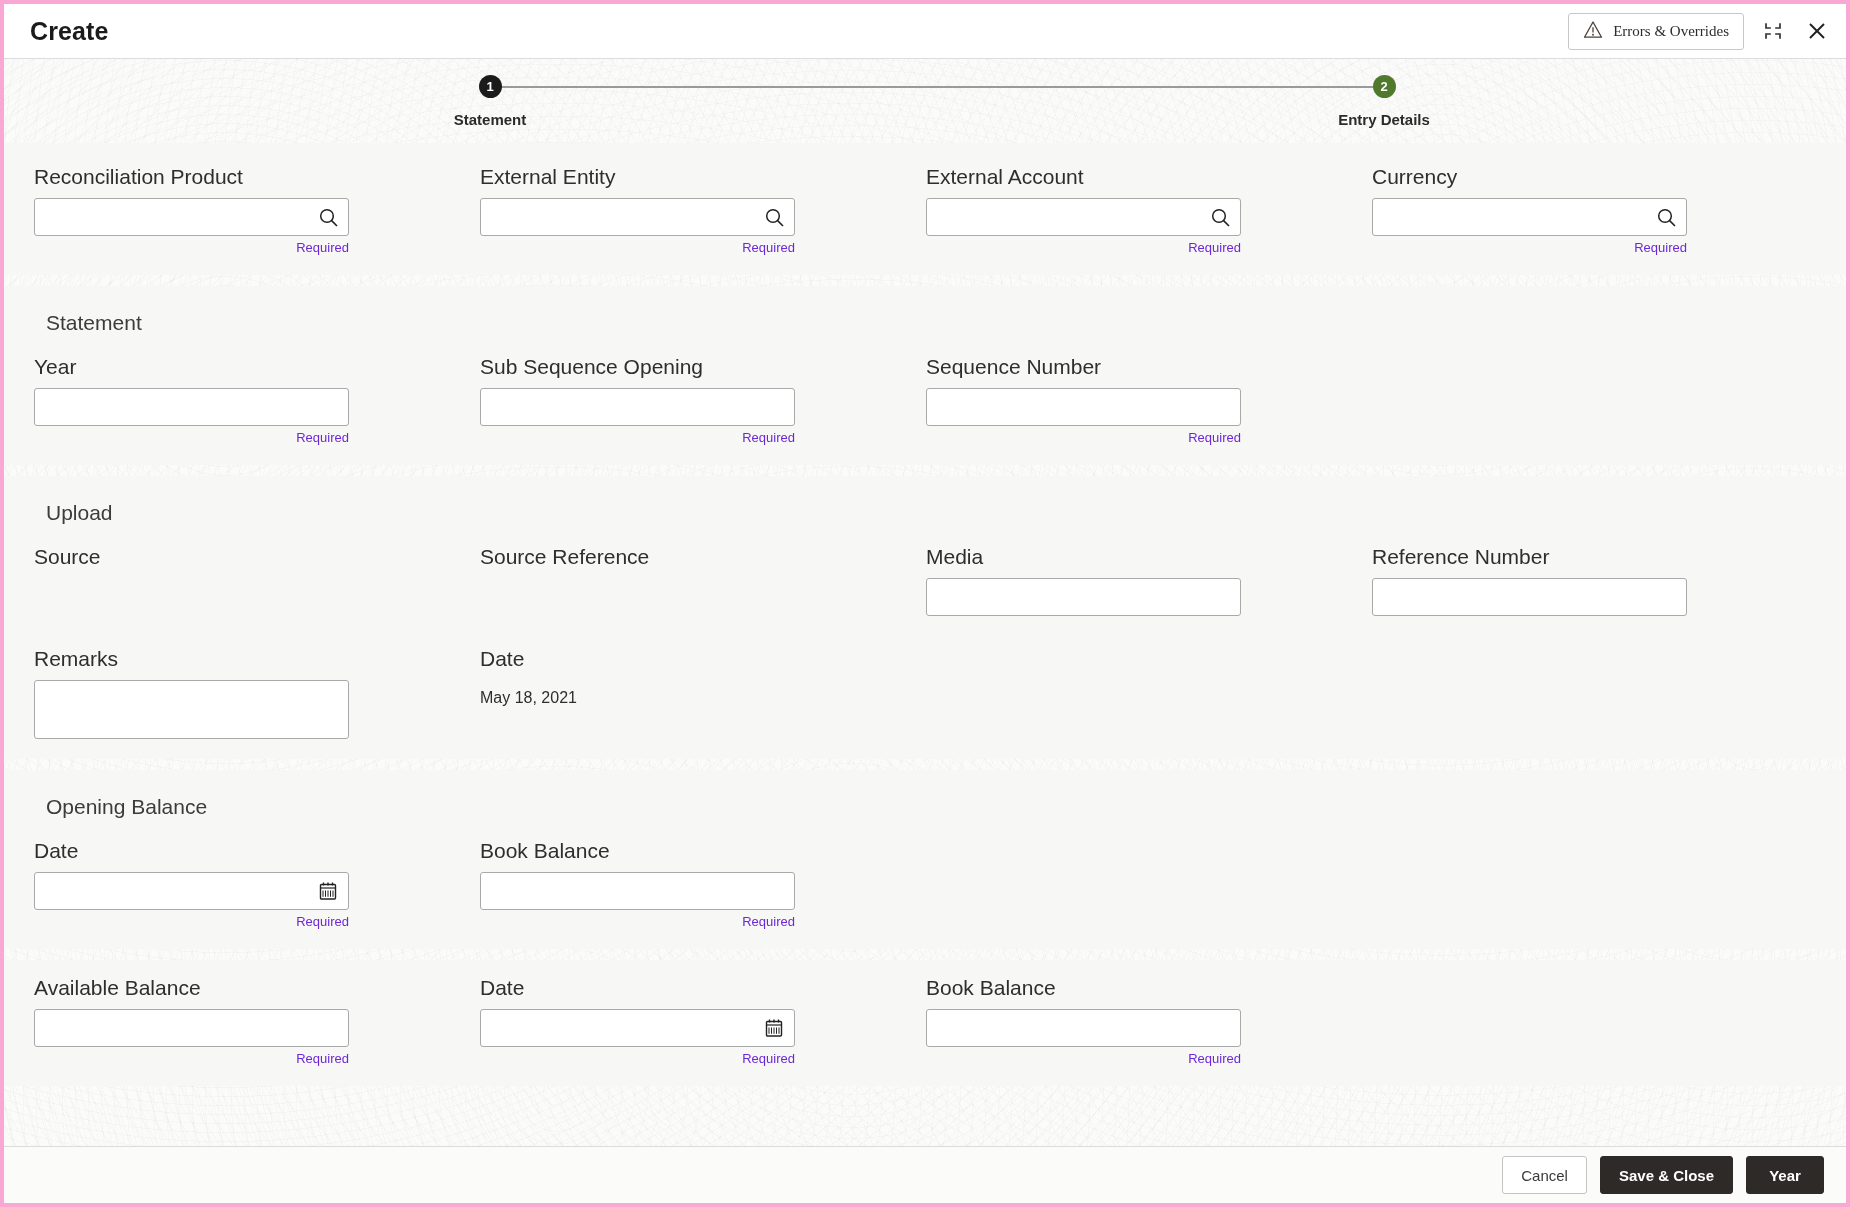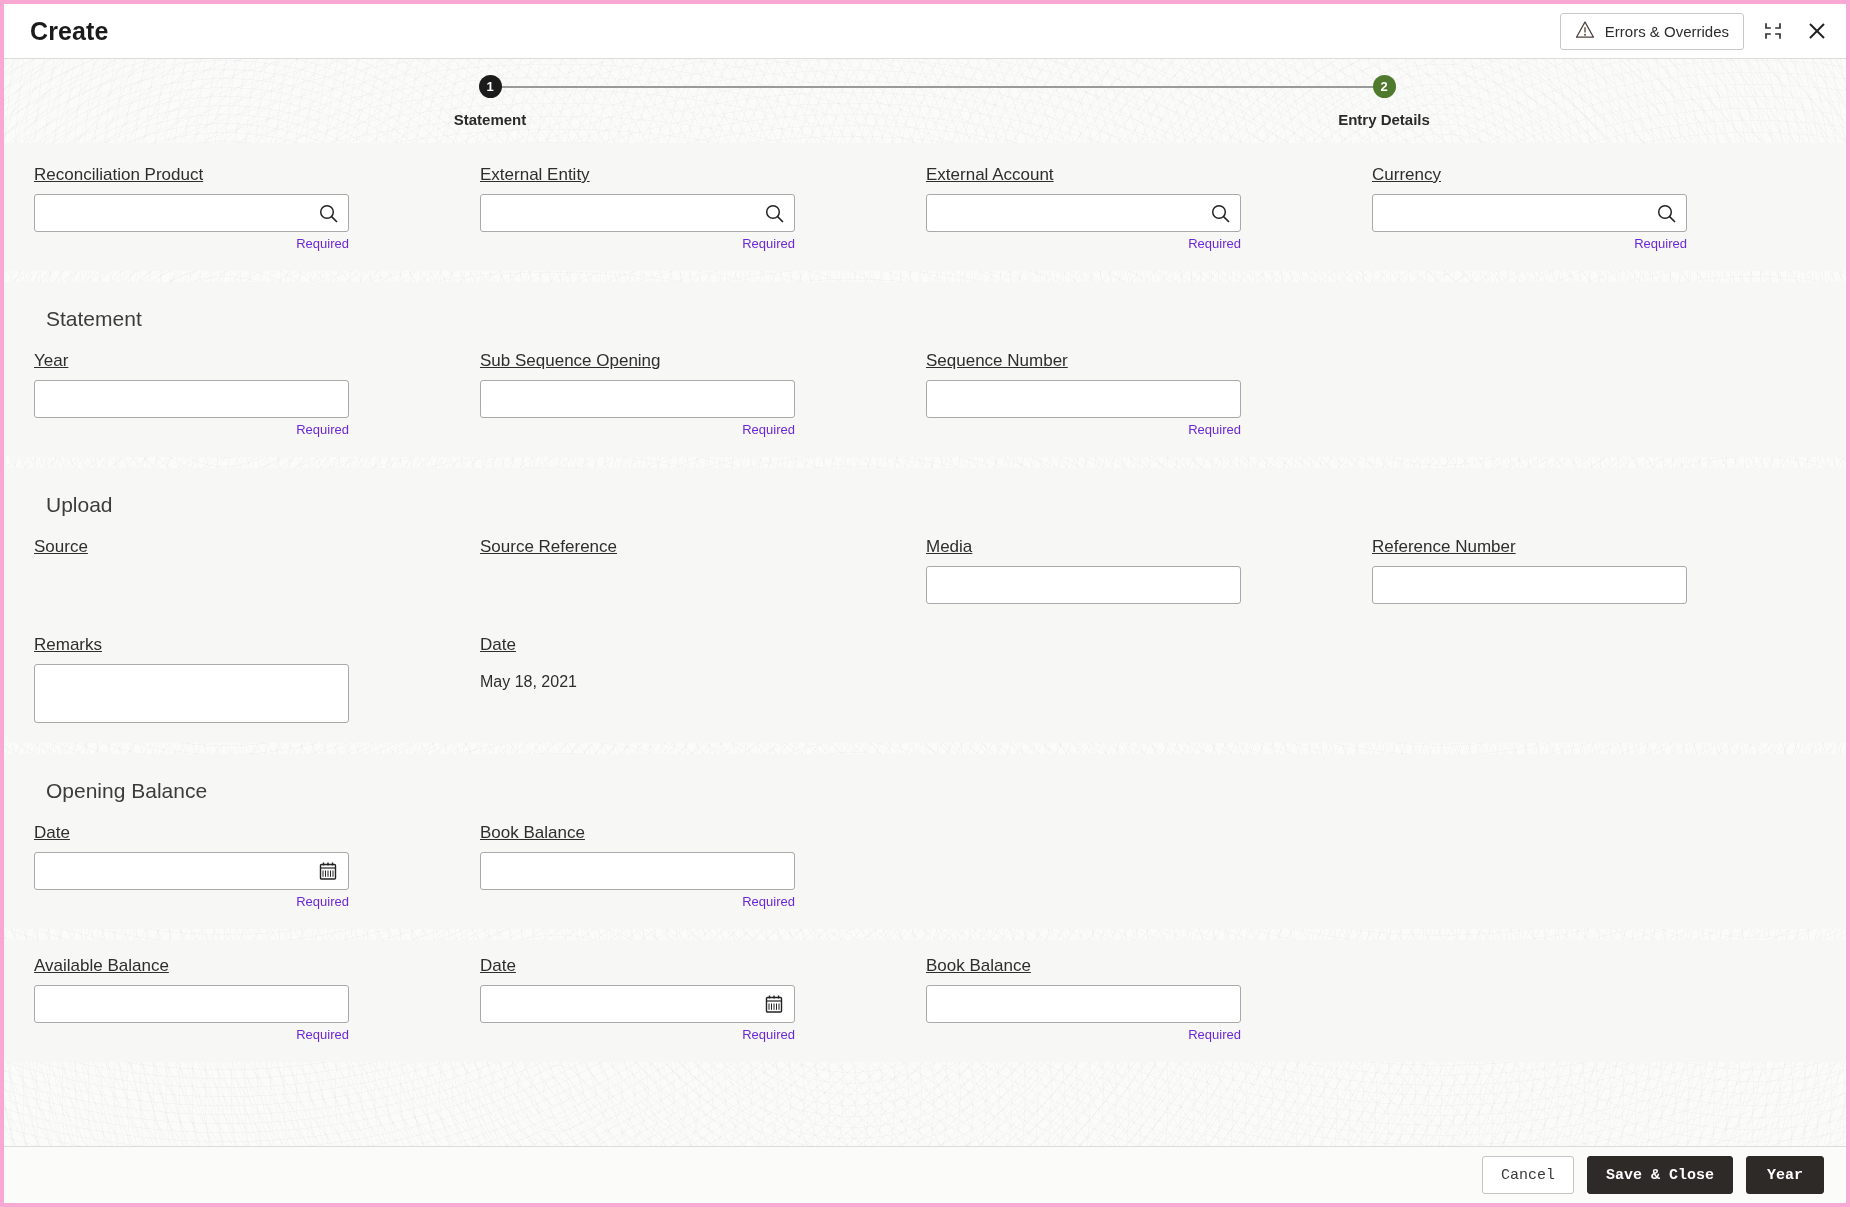--- a/index.html
+++ b/index.html
@@ -53,20 +53,21 @@
     gap: 10px;
     height: 37px;
     padding: 0 14px;
     border: 1px solid #c8c8c8;
     border-radius: 3px;
     background: #ffffff;
     font-size: 15px;
     color: #2c2c2c;
     cursor: pointer;
     white-space: nowrap;
+    font-family: Liberation Serif, serif;
   }
   .icon-btn {
     width: 30px; height: 30px;
     display: flex; align-items: center; justify-content: center;
     cursor: pointer;
     background: none; border: none;
   }
 
   
   .body-scroll {
@@ -156,25 +157,24 @@
   .col {
     width: 446px;
     flex: 0 0 446px;
     padding-right: 0;
   }
 
   .field {
     padding-top: 16px;
   }
   .field-label {
-    font-size: 17px;
+    font-size: 21px;
     color: #2e2e2e;
     margin-bottom: 9px;
     white-space: nowrap;
-    text-decoration: underline;
   }
 
   .input-wrap {
     position: relative;
     width: 315px;
   }
   .input-box {
     width: 315px;
     height: 38px;
     background: #ffffff;
@@ -219,21 +219,21 @@
     position: relative;
     z-index: 20;
   }
   .btn {
     height: 38px;
     min-width: 78px;
     padding: 8px 18px;
     border-radius: 3px;
     font-size: 15px;
     cursor: pointer;
-    font-family: Liberation Mono, monospace;
+    font-family: Liberation Sans, sans-serif;
   }
   .btn-outline {
     background: #ffffff;
     border: 1px solid #c4c4c4;
     color: #3a3a3a;
   }
   .btn-dark {
     background: #2e2a27;
     border: 1px solid #2e2a27;
     color: #ffffff;

